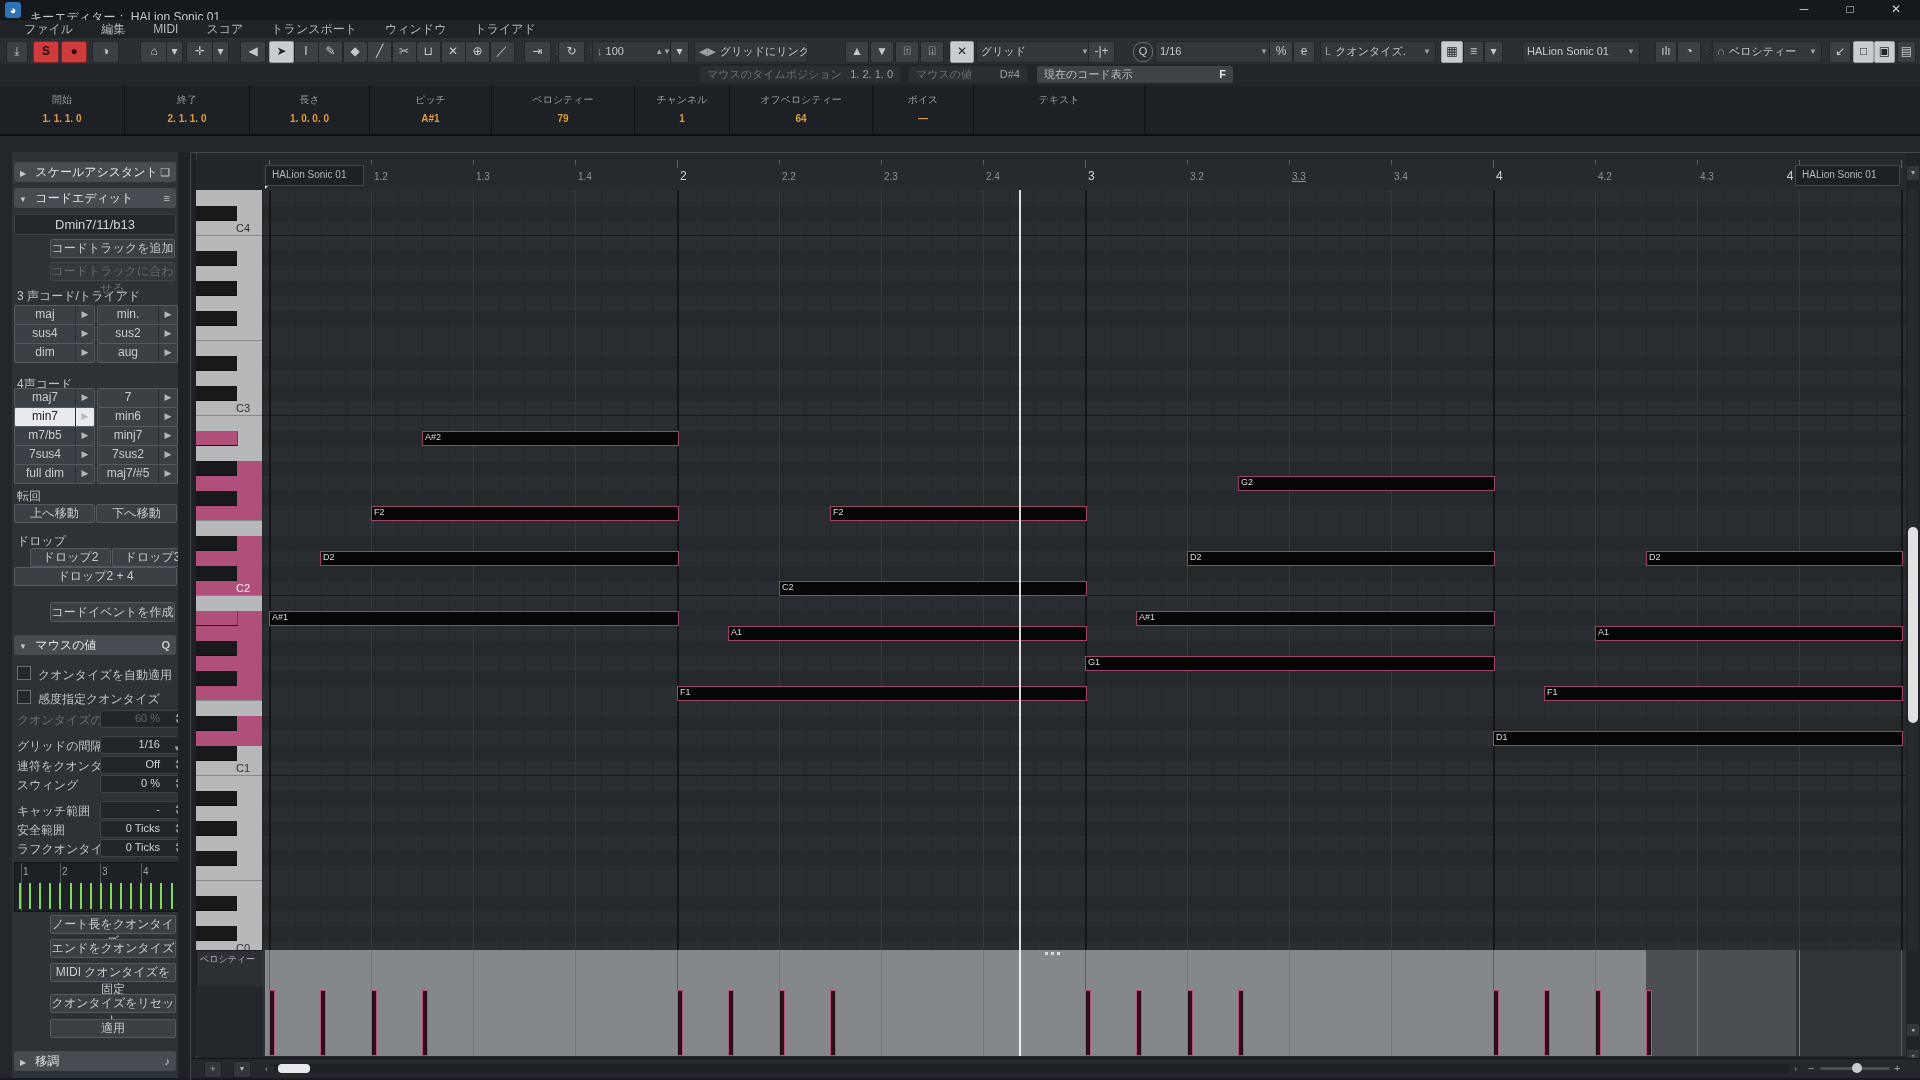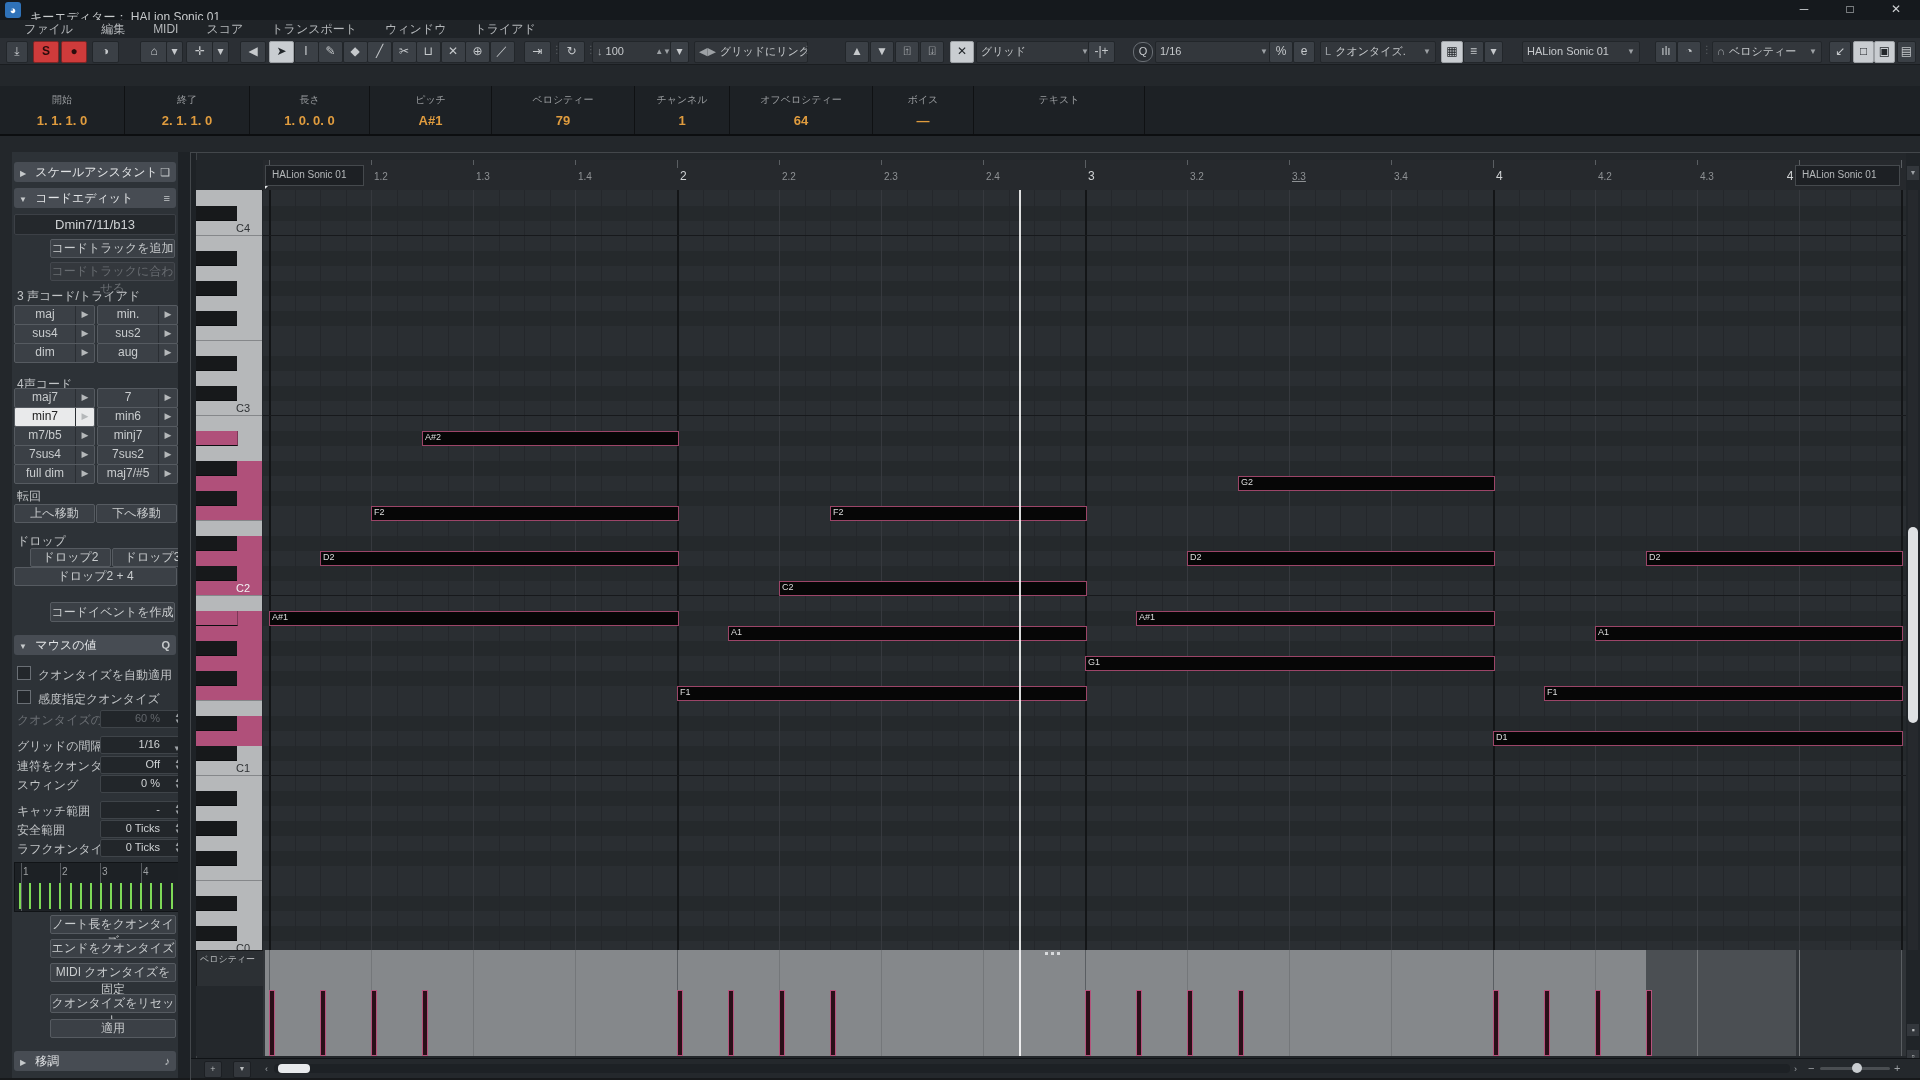--- a/index.html
+++ b/index.html
@@ -28,21 +28,21 @@
   .tsep{position:absolute;top:6px;color:#5a5e63;font-size:10px;}
   
   #mouserow{left:0;top:64px;width:1920px;height:22px;background:#22262a;}
   .mbox{position:absolute;top:2px;height:17px;background:#2b2f33;border-radius:2px;color:#6f7377;
         font-size:11px;line-height:17px;padding:0 7px;}
   .mval{color:#9ca0a3;}
   
   #infoline{left:0;top:86px;width:1920px;height:48px;background:#1d2125;border-bottom:2px solid #0c0e10;display:flex;}
   .icol{position:relative;border-right:1px solid #0f1113;height:100%;flex:0 0 auto;text-align:center;}
   .ilabel{margin-top:7px;font-size:10px;color:#9a9da0;}
-  .ival{margin-top:6px;font-size:13px;color:#e09c3e;font-weight:bold;}
+  .ival{margin-top:6px;font-size:10px;color:#e09c3e;font-weight:bold;}
   
   #sidebar{left:12px;top:152px;width:166px;height:928px;background:#2d3237;}
   .shead{position:absolute;left:2px;width:162px;height:20px;background:#474c53;border-radius:3px;
          color:#e2e4e6;line-height:20px;font-size:12px;padding:0;}
   .shead .arr{display:inline-block;width:18px;text-align:center;font-size:8px;color:#c6c9cb;}
   .shead .hicon{position:absolute;right:6px;top:3px;font-size:11px;color:#c6c9cb;line-height:14px;}
   .sbtn{position:absolute;background:#3b4046;border:1px solid #565b61;border-radius:2px;color:#c9ccce;
         text-align:center;font-size:12px;}
   .sbtn.disabled{color:#686c71;border-color:#43474d;background:#34383d;}
   .slabel{position:absolute;left:5px;font-size:12px;color:#c2c5c7;}
@@ -155,20 +155,34 @@
       <div class="tbtn" style="left: 1655px; width: 20px;">ılı</div>
       <div class="tbtn" style="left: 1677px; width: 22px;">◔</div>
       <div class="tsep" style="left: 1702px;">⋮</div>
       <div class="tdrop" style="left: 1712px; width: 100px;"><div style="margin-right: 4px; color: rgb(157, 161, 165); display: inline;">∩</div><span>ベロシティー</span><span class="dd">▼</span></div>
       <div class="tbtn" style="left: 1829px; width: 20px;">↙</div>
       <div class="tbtn active" style="left: 1853px; width: 19px;">□</div>
       <div class="tbtn active" style="left: 1874px; width: 19px;">▣</div>
       <div class="tbtn" style="left: 1897px; width: 17px;">▤</div>
     </div>
 
+  <div class="abs" id="mouserow">
+    <div class="mbox" style="left:700px;width:186px;">
+      <span>マウスのタイムポジション</span>
+      <span class="mval" style="float:right">1.  2.  1.   0</span>
+    </div>
+    <div class="mbox" style="left:909px;width:104px;">
+      <span>マウスの値</span>
+      <span class="mval" style="float:right">D#4</span>
+    </div>
+    <div class="mbox" style="left:1037px;width:182px;background:#3f4346;color:#c0c3c5;">
+      <span>現在のコード表示</span>
+      <span class="mval" style="float:right;color:#e8eaec;font-weight:bold">F</span>
+    </div>
+  </div>
 
   <div class="abs" id="infoline">
       <div class="icol" style="width: 124px;">
         <div class="ilabel">開始</div>
         <div class="ival">1.  1.  1.   0</div>
       </div>
       <div class="icol" style="width: 124px;">
         <div class="ilabel">終了</div>
         <div class="ival">2.  1.  1.   0</div>
       </div>

